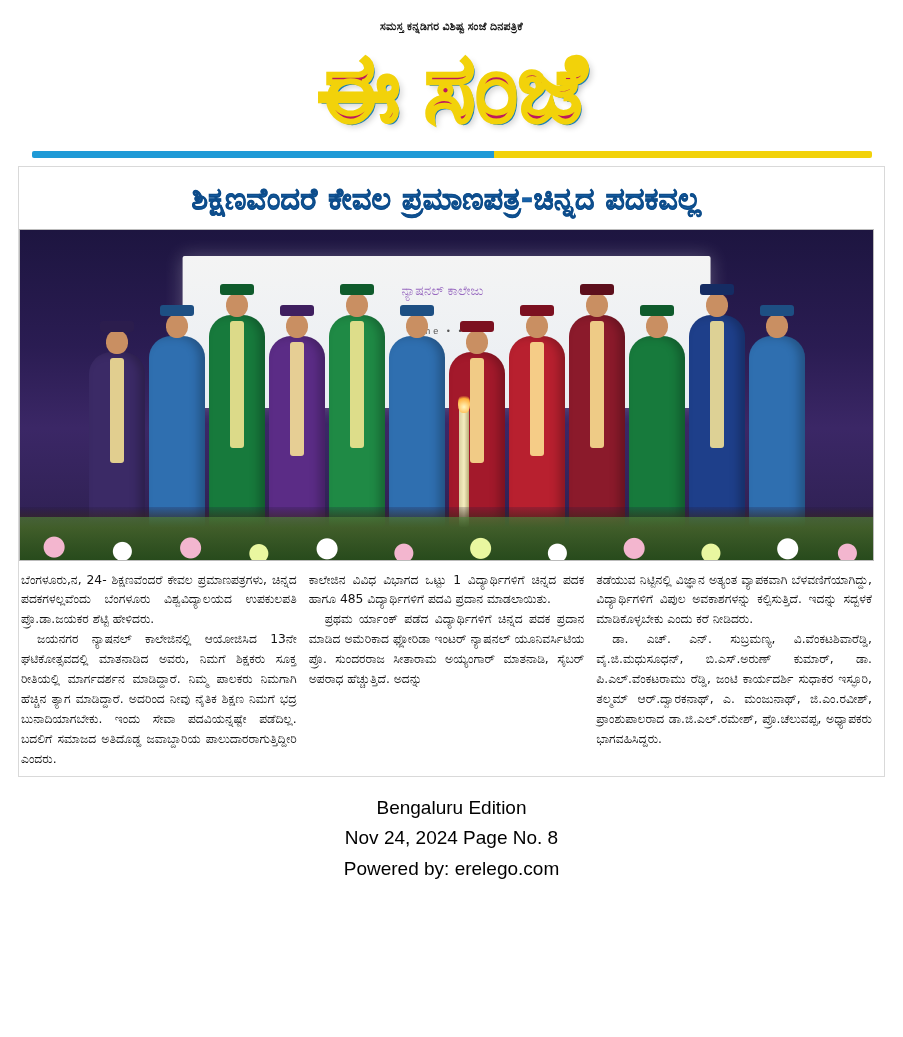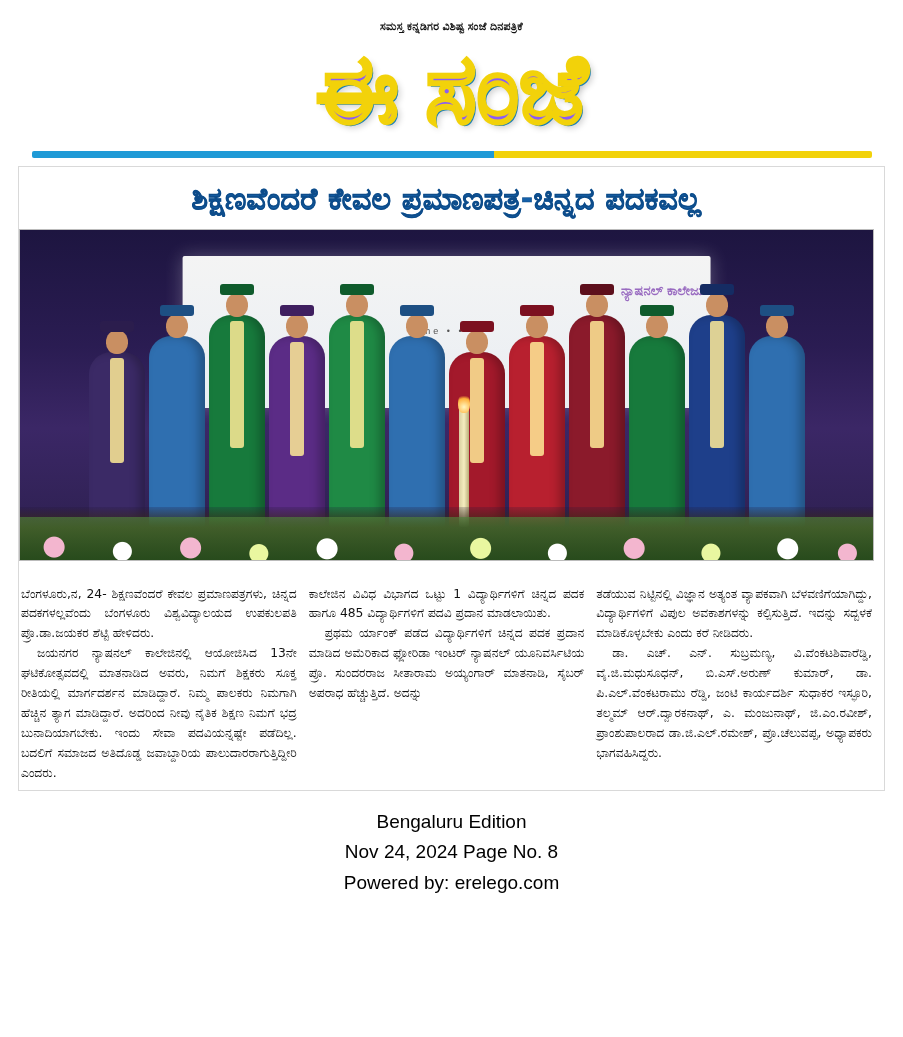--- a/index.html
+++ b/index.html
@@ -30,27 +30,27 @@
     font-size: 11px;
     color: #111;
     letter-spacing: 0.2px;
     font-weight: 600;
   }
   .masthead-logo {
     margin-top: -4px;
     font-size: 96px;
     line-height: 1.25;
     font-weight: 700;
-    color: #8b5cf6;
+    color: #be185d;
     -webkit-text-stroke: 3px #f2d20a;
     text-shadow:
       0 0 0 #f2d20a,
       2px 2px 0 #1a7fb5,
       4px 4px 6px rgba(0,0,0,0.18);
-    font-family: Liberation Sans, sans-serif;
+    font-family: Liberation Serif, serif;
     position: relative;
   }
   .masthead-rule {
     margin: 2px auto 0 auto;
     width: 840px;
     height: 7px;
     background: linear-gradient(90deg, #1f9ad6 0%, #1f9ad6 55%, #f2d20a 55%, #f2d20a 100%);
     border-radius: 2px;
   }
 
@@ -91,24 +91,24 @@
     height: 46%;
     background: linear-gradient(180deg, #f4f4f4 0%, #e9eef3 100%);
     border-radius: 2px;
     box-shadow: 0 0 18px rgba(255,255,255,0.25);
   }
   .photo .backdrop-text {
     position: absolute;
     top: 18%;
     left: 0;
     right: 8px;
-    text-align: right;
+    text-align: center;
     font-size: 13px;
     color: #8a54b8;
-    font-weight: 700;
+    font-weight: 400;
     opacity: 0.85;
   }
   .photo .backdrop-logos {
     position: absolute;
     top: 46%;
     left: 0;
     right: 0;
     text-align: center;
     font-size: 9px;
     color: #555;
@@ -215,21 +215,21 @@
     transform: translateX(-50%);
     width: 12px; height: 20px;
     background: radial-gradient(circle at 50% 70%, #fff6c0 0%, #ffb13b 55%, rgba(255,120,0,0) 75%);
     border-radius: 50% 50% 40% 40%;
   }
 
   
   .columns {
     display: flex;
     gap: 12px;
-    margin-top: 24px;
+    margin-top: 10px;
     padding: 0 2px;
   }
   .col {
     flex: 1;
     font-family: "DejaVu Sans", sans-serif;
     font-size: 12.3px;
     line-height: 1.62;
     color: #111;
     text-align: justify;
   }

